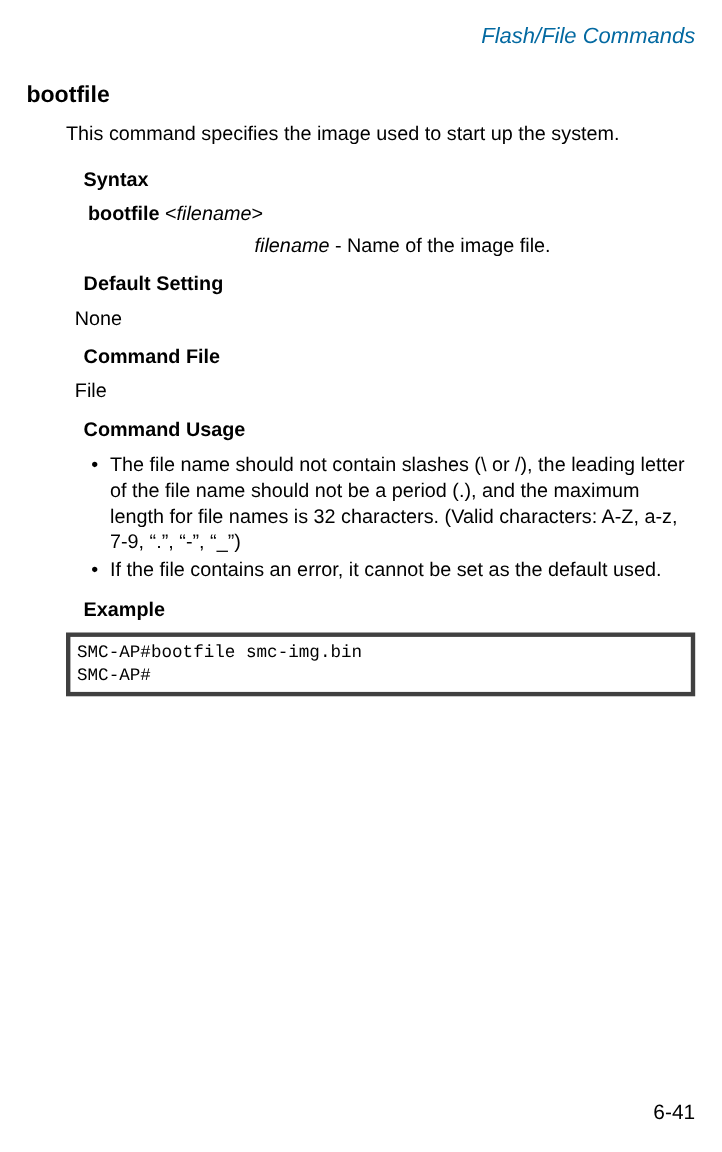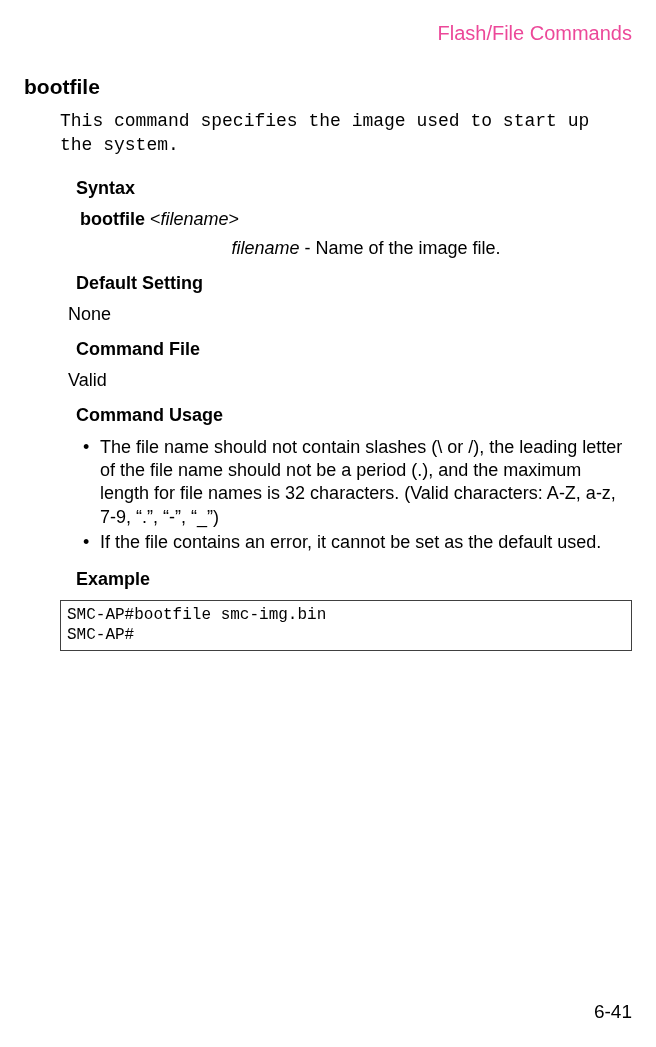--- a/index.html
+++ b/index.html
@@ -12,36 +12,36 @@
       height: 1047px;
       font-family: Arial, Helvetica, sans-serif;
       font-size: 18px;
       color: #000;
       background: #fff;
       position: relative;
       padding: 22px 24px 0 24px;
     }
     .header {
       text-align: right;
+      font-style: italic;
       font-size: 20px;
-      color: #ec4899;
+      color: #0369a1;
       margin-bottom: 30px;
       padding-right: 0;
     }
     .command-title {
       font-weight: bold;
       font-size: 21px;
       margin-bottom: 10px;
       padding-left: 0;
     }
     .description {
       margin-left: 36px;
       margin-bottom: 20px;
       line-height: 1.35;
-      font-family: Liberation Mono, monospace;
     }
     .section-label {
       font-weight: bold;
       margin-left: 52px;
       margin-bottom: 10px;
       margin-top: 6px;
     }
     .syntax-line {
       margin-left: 56px;
       margin-bottom: 8px;
@@ -76,21 +76,21 @@
     .bullet-dot {
       width: 20px;
       flex-shrink: 0;
       text-align: left;
       padding-left: 3px;
     }
     .bullet-text {
       flex: 1;
     }
     .example-box {
-      border: 1px solid #404040;
+      border: 4px solid #404040;
       margin-left: 36px;
       margin-right: 0;
       padding: 4px 6px;
       font-family: "Courier New", Courier, monospace;
       font-size: 16px;
       line-height: 1.3;
       white-space: pre;
     }
     .page-number {
       position: absolute;
@@ -115,21 +115,21 @@
 </div>
 
 <div class="param-desc">
   <span class="param-name">filename</span><span> - Name of the image file.</span>
 </div>
 
 <div class="section-label">Default Setting</div>
 <div class="value-line">None</div>
 
 <div class="section-label">Command File</div>
-<div class="value-line">Valid</div>
+<div class="value-line">File</div>
 
 <div class="section-label">Command Usage</div>
 <div class="bullet-list">
   <div class="bullet-item">
     <div class="bullet-dot">•</div>
     <div class="bullet-text">The file name should not contain slashes (\ or /), the leading letter of the file name should not be a period (.), and the maximum length for file names is 32 characters. (Valid characters: A-Z, a-z, 7-9, “.”, “-”, “_”)</div>
   </div>
   <div class="bullet-item">
     <div class="bullet-dot">•</div>
     <div class="bullet-text">If the file contains an error, it cannot be set as the default used.</div>

